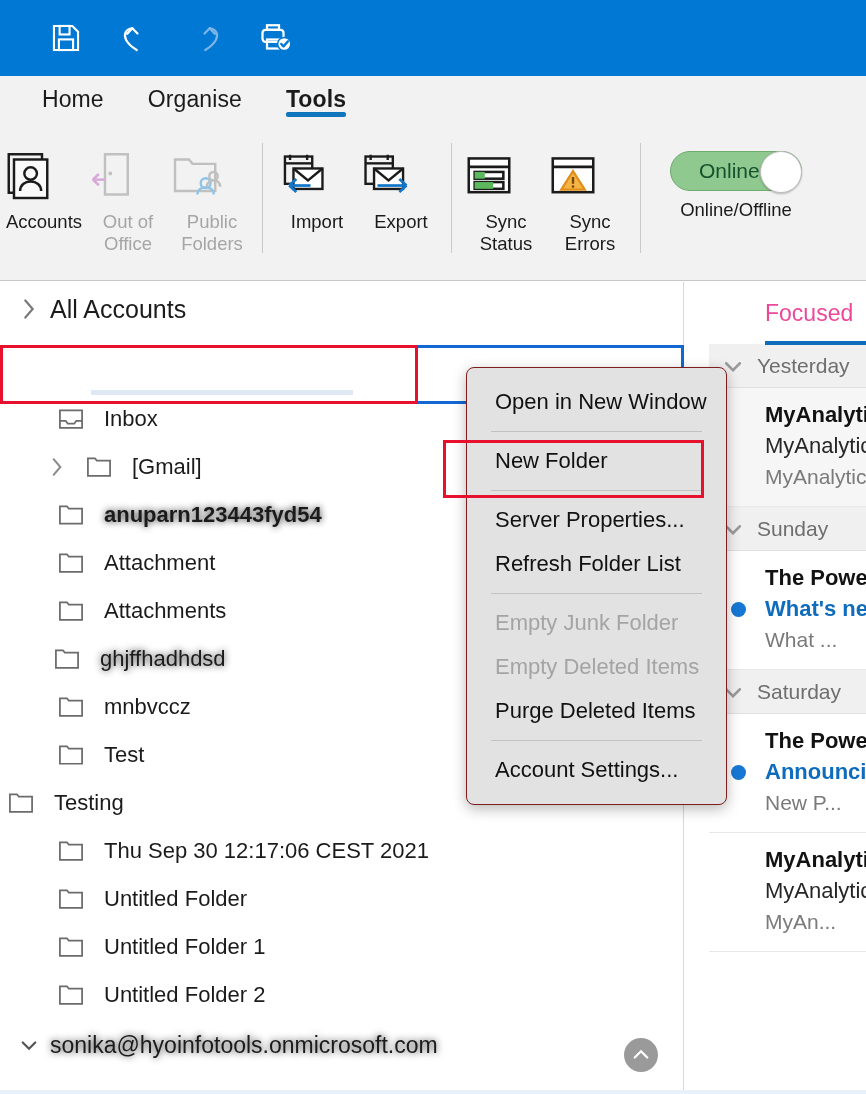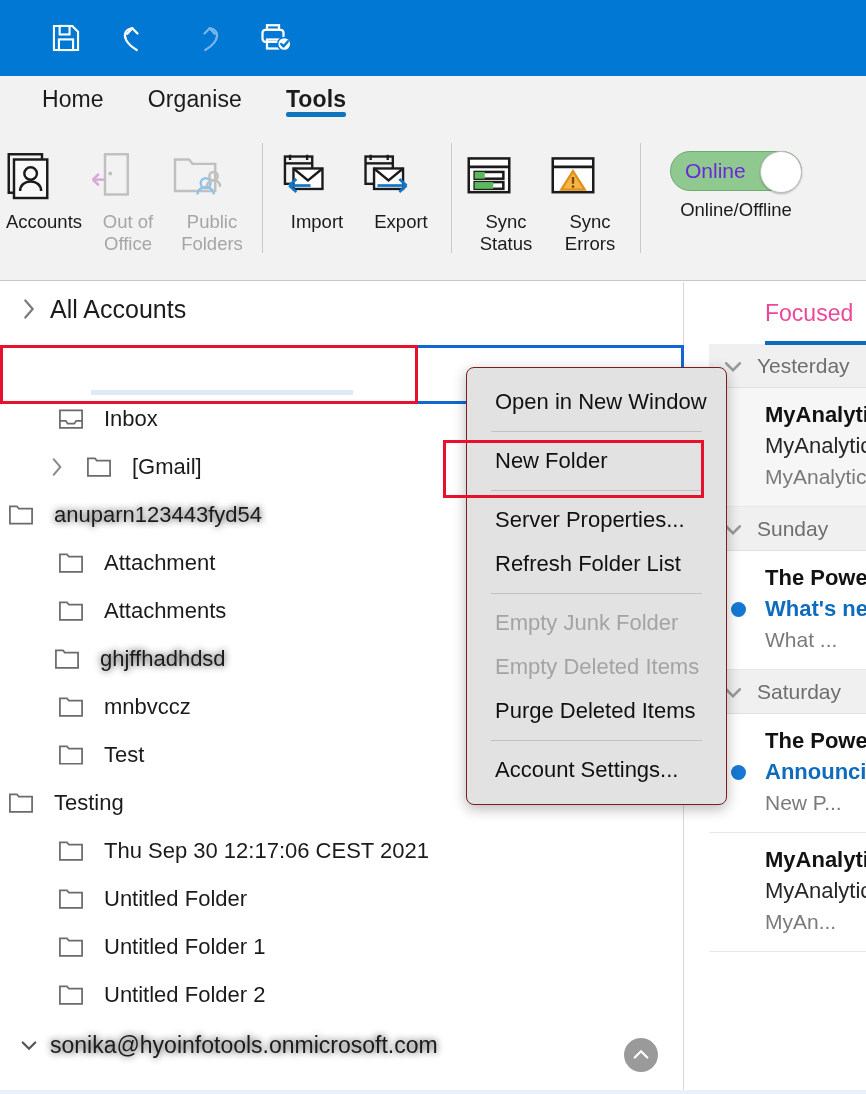--- a/index.html
+++ b/index.html
@@ -56,21 +56,21 @@
   }
   .ritem.dim .lbl { color: #a6a6a6; }
   .rsep { width: 1px; background: #c9c9c9; height: 110px; margin: 6px 10px 0 10px; }
 
   .toggle-wrap { width: 170px; display: flex; flex-direction: column; align-items: center; padding-top: 14px; }
   .toggle {
     width: 132px; height: 40px; border-radius: 20px;
     background: #8fc98f; border: 1px solid #6faa6f;
     position: relative; display: flex; align-items: center;
   }
-  .toggle .t-lbl { font-size: 21px; color: #6d28d9; margin-left: 14px; }
+  .toggle .t-lbl { font-size: 21px; color: #14532d; margin-left: 28px; }
   .toggle .knob {
     position: absolute; right: -1px; top: -1px;
     width: 42px; height: 42px; border-radius: 50%;
     background: #ffffff; border: 1px solid #bdbdbd;
     box-shadow: 0 1px 2px rgba(0,0,0,.25);
   }
   .toggle-wrap .sub { margin-top: 8px; font-size: 18.5px; color: #1b1b1b; white-space: nowrap; }
 
   
   .sidebar {
@@ -368,21 +368,21 @@
             </svg>
         </span>
         <span class="folder-ico">
           <svg width="28" height="26" viewBox="0 0 24 22" fill="none" stroke="#6b6b6b" stroke-width="1.5">
               <path d="M2.5 3.5h6l1.6 2h11.4v13h-19z"></path>
             </svg>
         </span>
         <span class="name">[Gmail]</span>
       </div>
 
-      <div class="row" style="">
+      <div class="row" style="padding-left:50px;font-weight:bold;">
         <span class="folder-ico">
           <svg width="28" height="26" viewBox="0 0 24 22" fill="none" stroke="#6b6b6b" stroke-width="1.5">
               <path d="M2.5 3.5h6l1.6 2h11.4v13h-19z"></path>
             </svg>
         </span>
         <span class="name blur">anuparn123443fyd54</span>
       </div>
 
       <div class="row" style="padding-left:50px;">
         <span class="folder-ico">

